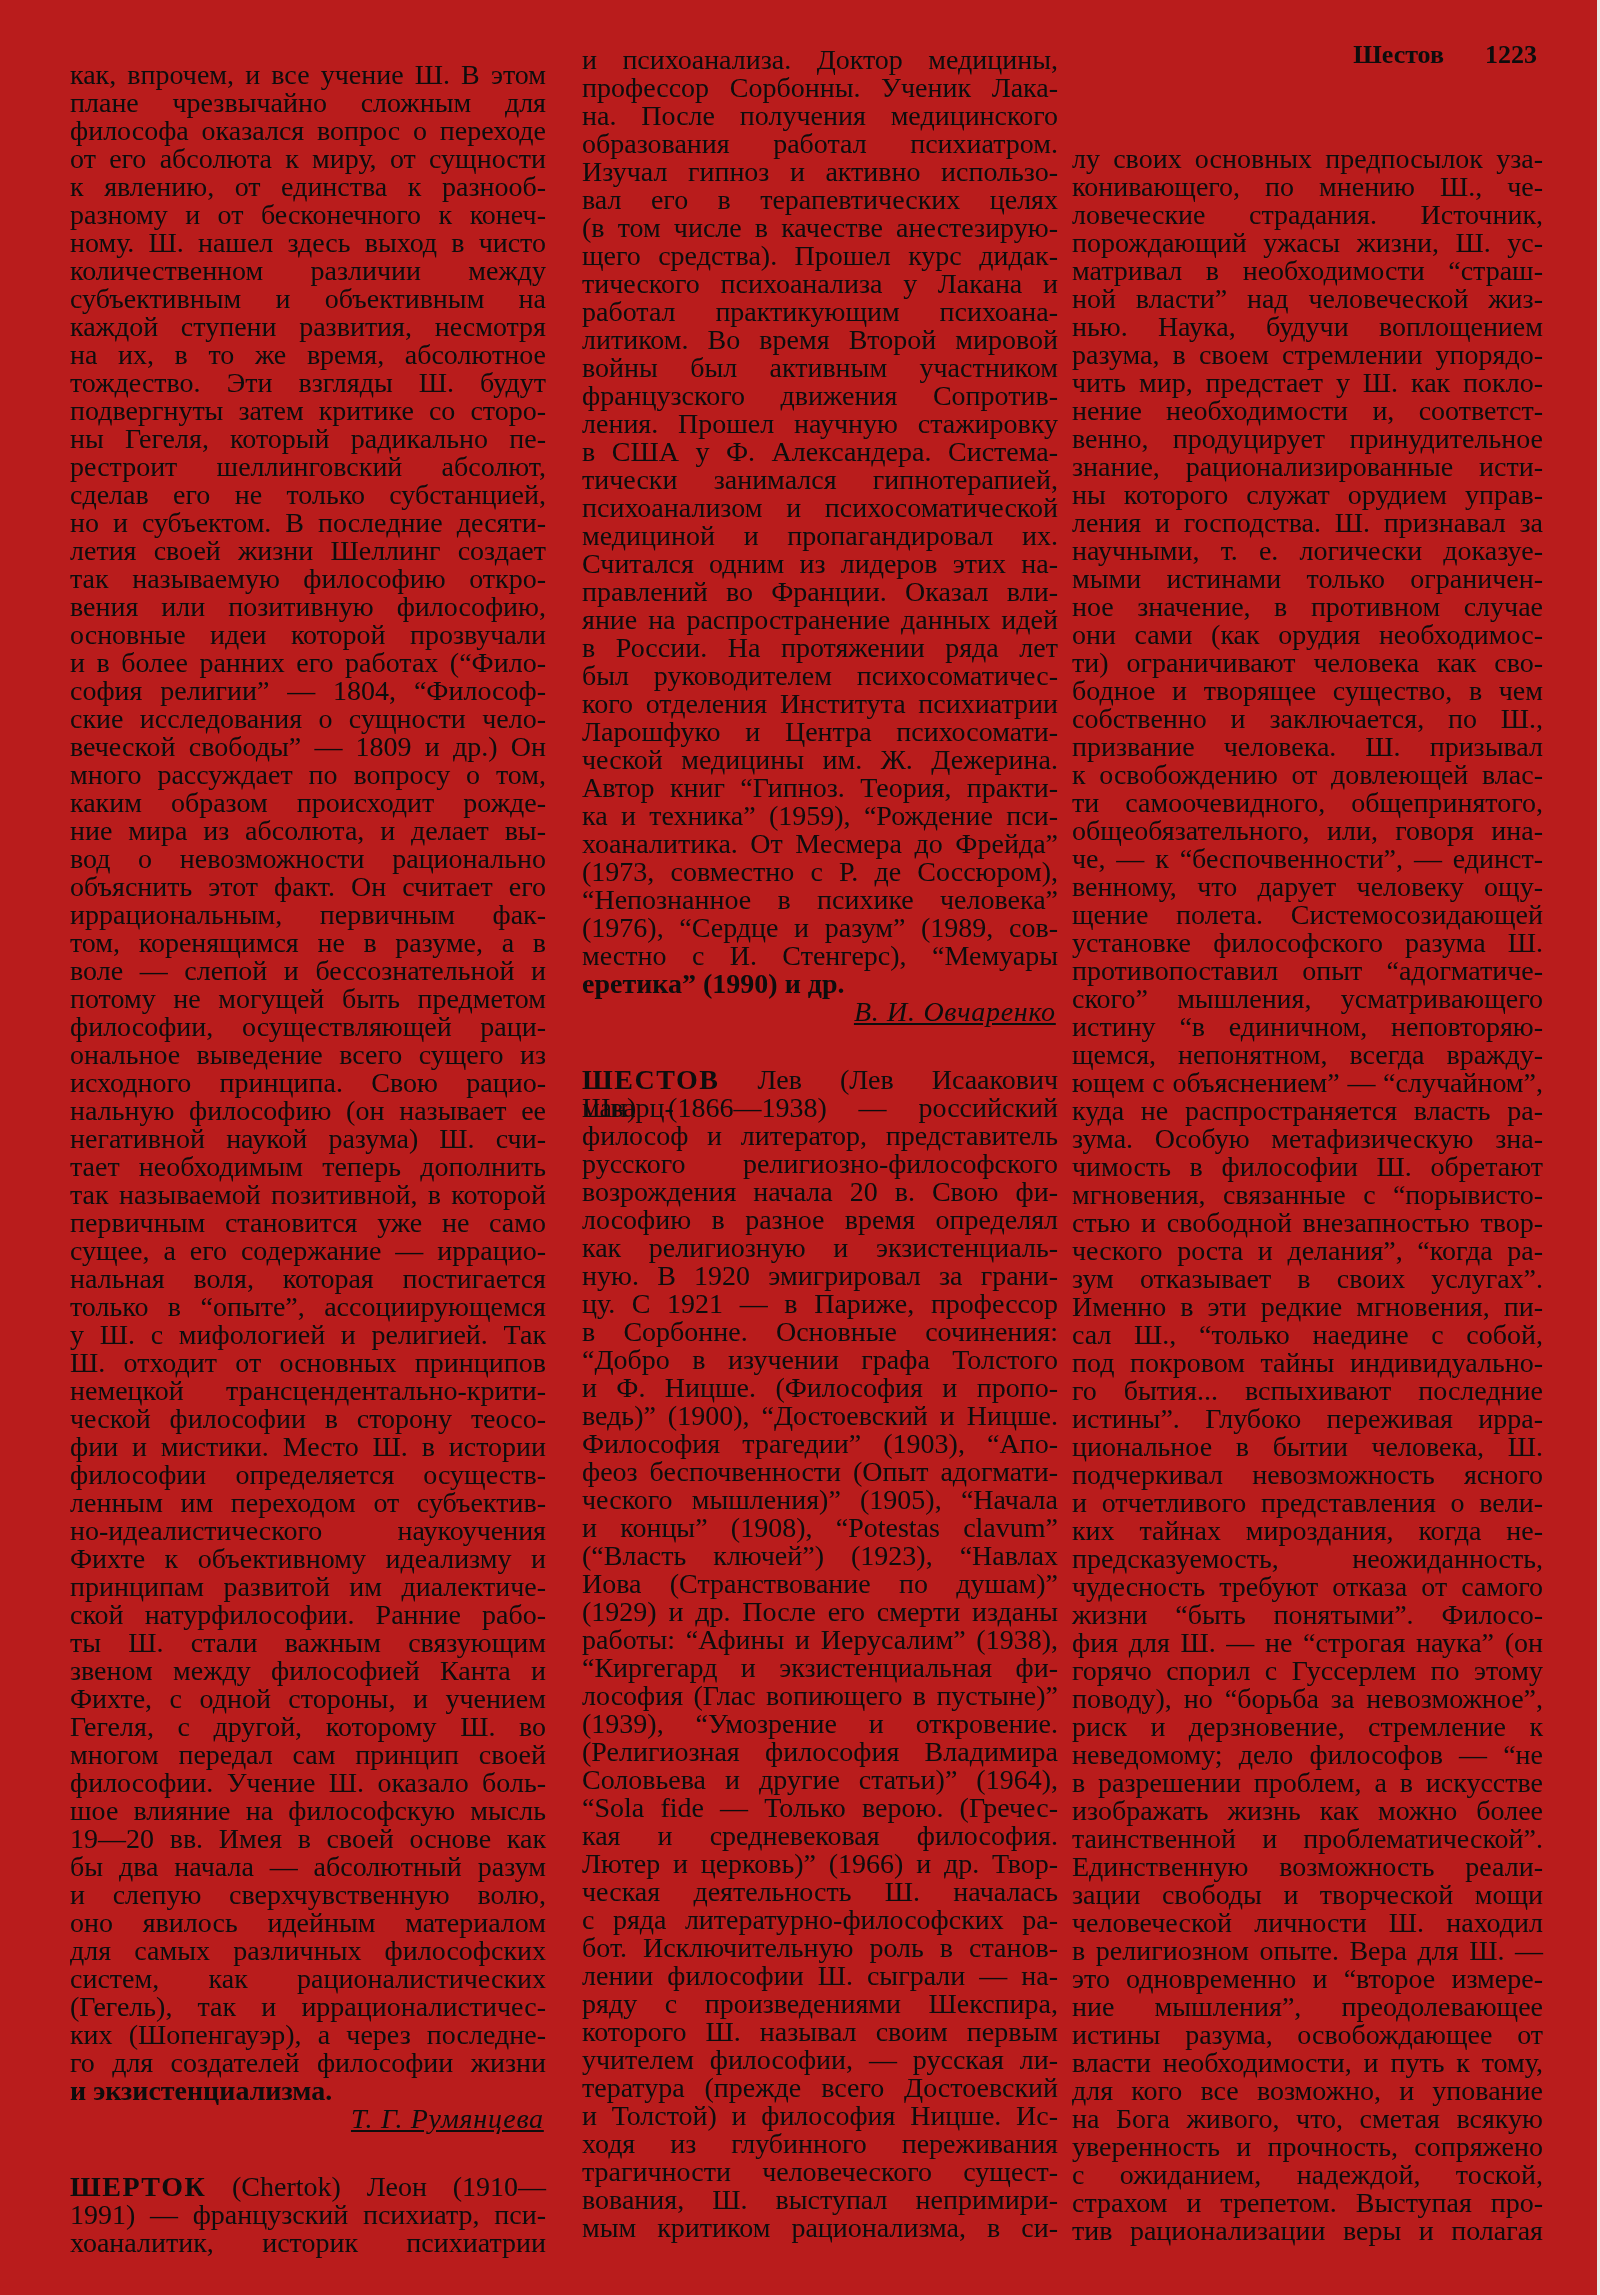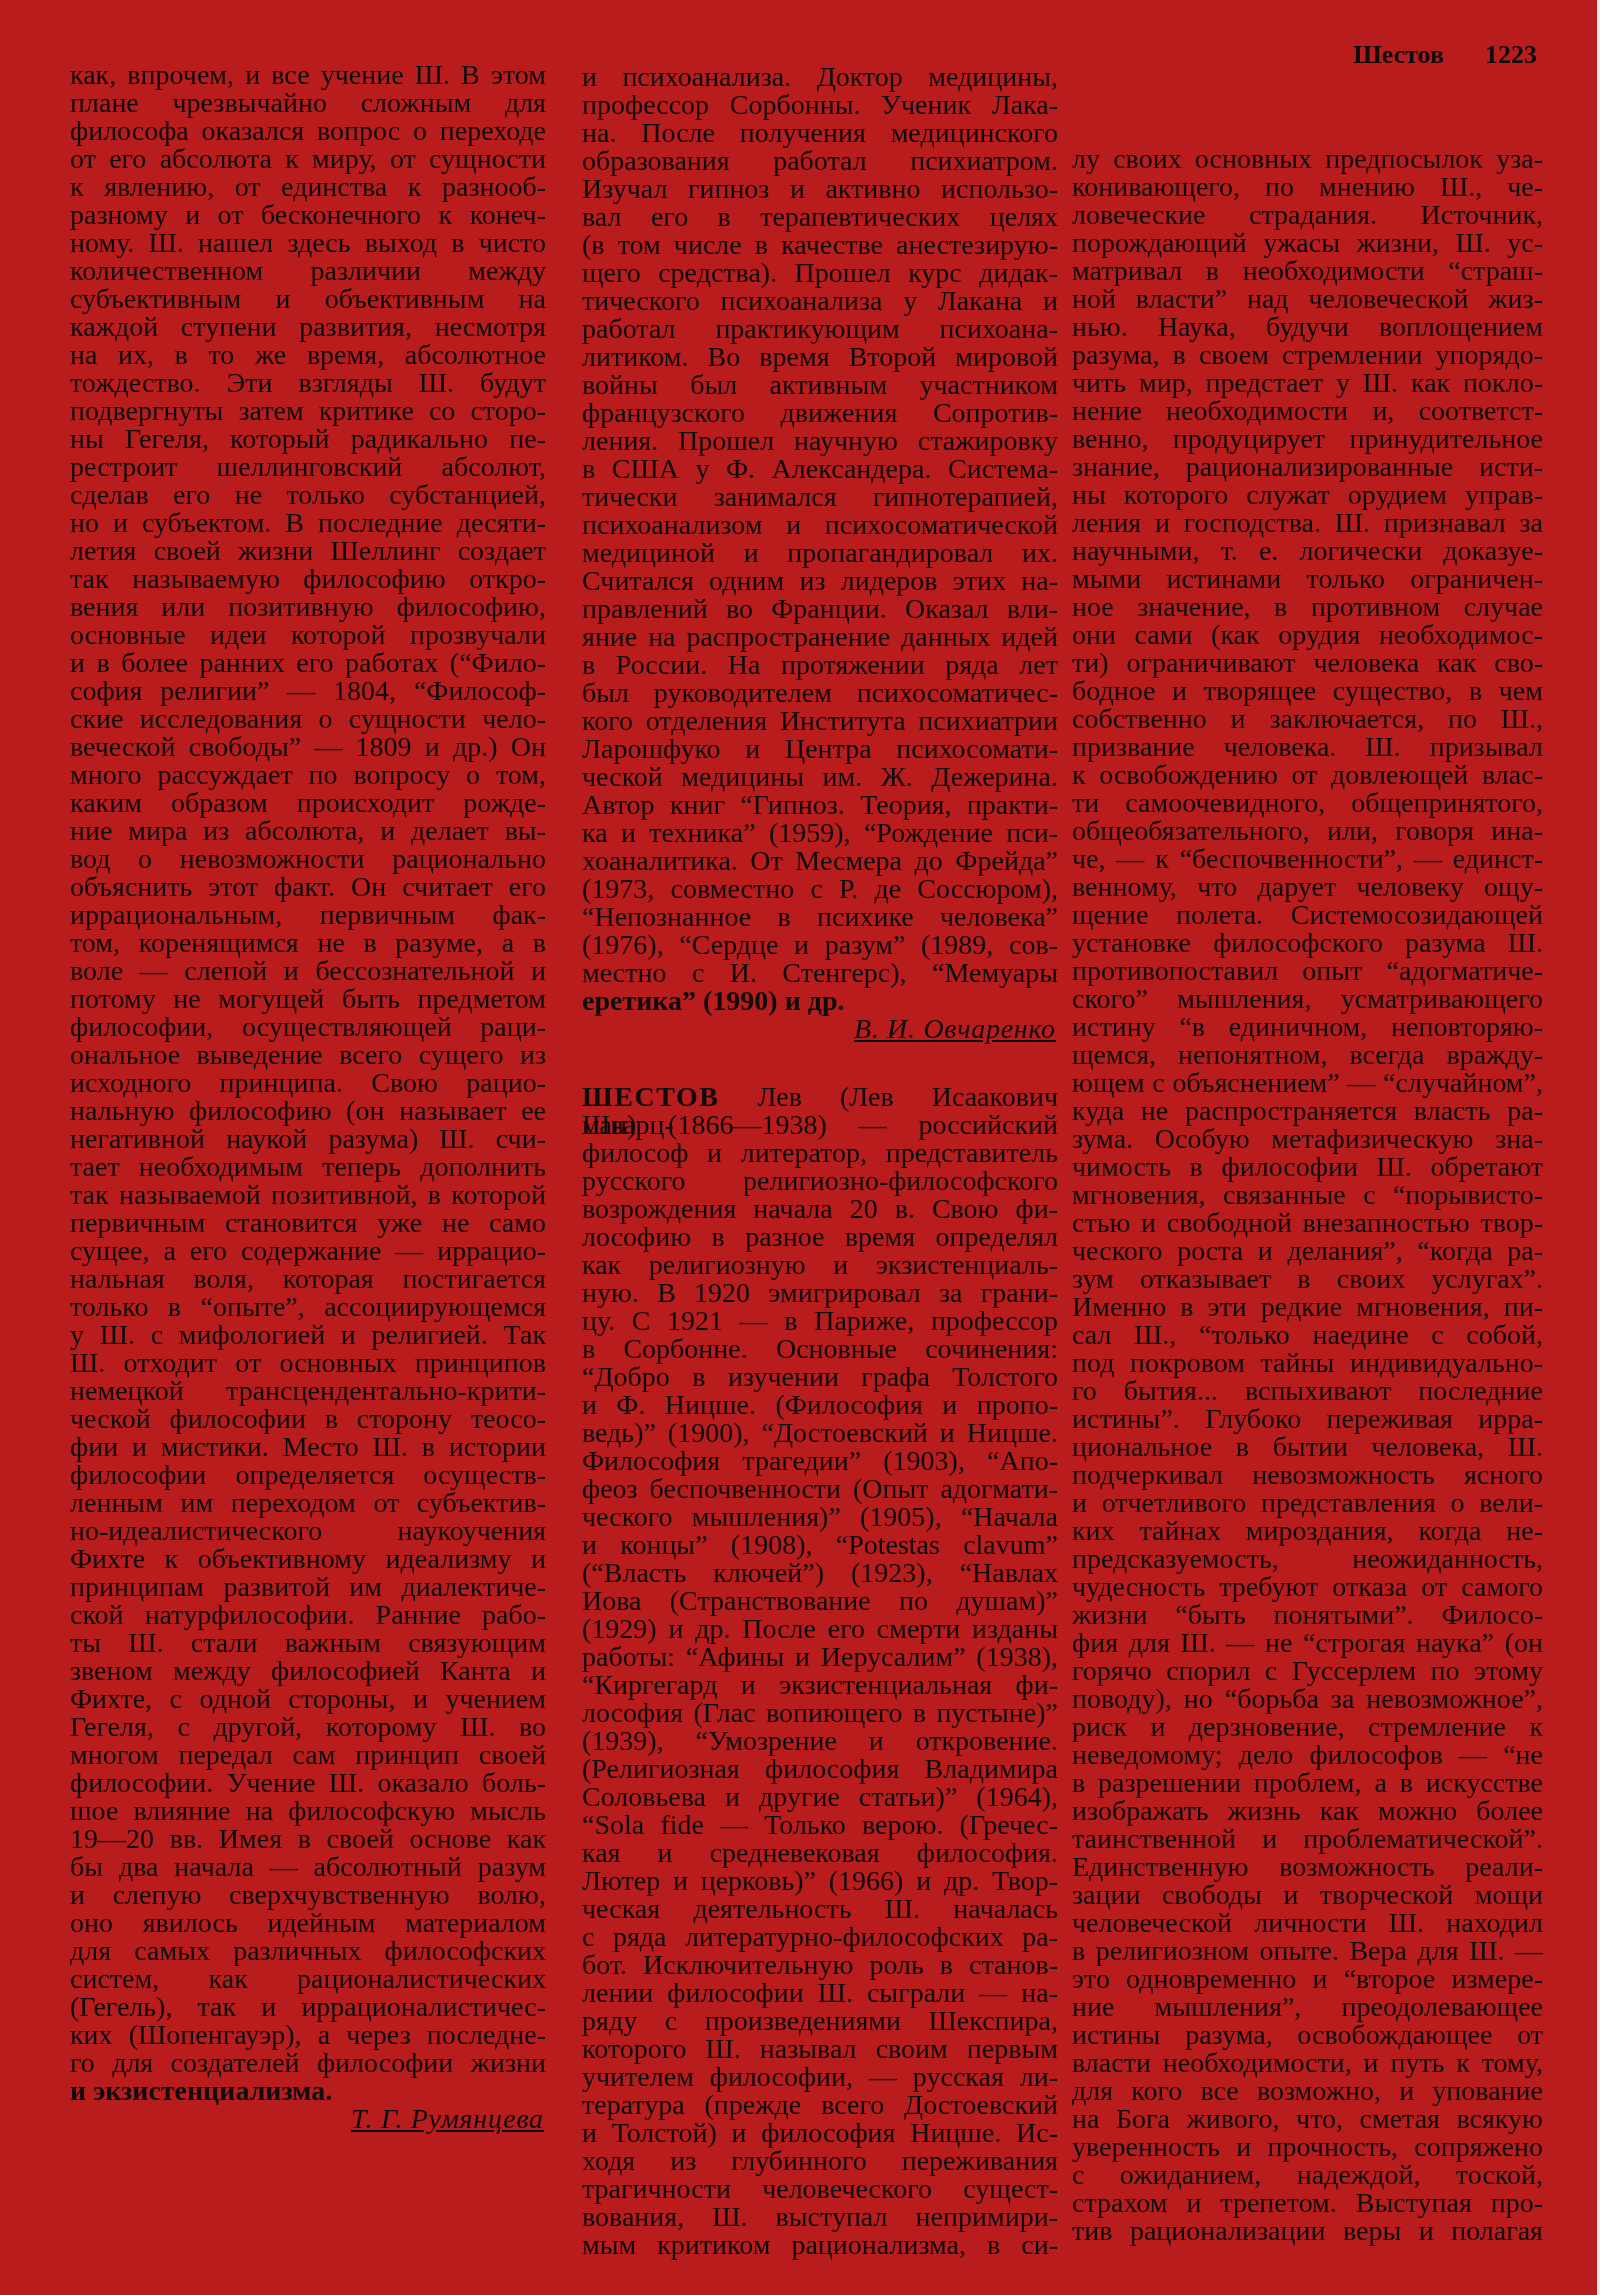--- a/index.html
+++ b/index.html
@@ -14,21 +14,21 @@
   .running-head{
     position:absolute;top:40px;left:1041px;width:496px;
     display:flex;justify-content:flex-end;align-items:baseline;gap:41px;
     font-weight:bold;font-size:26px;line-height:29.5px;
   }
   .col{
     position:absolute;
     font-size:28px;line-height:28px;
   }
   .col-1{left:70px;top:61px;width:476px;}
-  .col-2{left:582px;top:63px;width:476px;}
+  .col-2{left:582px;top:46px;width:476px;}
   .col-3{left:1072px;top:145px;width:471px;}
   .ln{
     text-align:justify;
     text-align-last:justify;
     height:28px;
     overflow:visible;
   }
   .ln.flush{text-align-last:left;font-weight:bold;}
   .block.signature{
     font-style:italic;
@@ -121,20 +121,25 @@
         <div class="ln">и слепую сверхчувственную волю,</div>
         <div class="ln">оно явилось идейным материалом</div>
         <div class="ln">для самых различных философских</div>
         <div class="ln">систем, как рационалистических</div>
         <div class="ln">(Гегель), так и иррационалистичес-</div>
         <div class="ln">ких (Шопенгауэр), а через последне-</div>
         <div class="ln">го для создателей философии жизни</div>
         <div class="ln flush">и экзистенциализма.</div>
       </div>
       <div class="block signature">Т. Г. Румянцева</div>
+      <div class="block entry">
+        <div class="ln"><span class="headword">ШЕРТОК</span> (Chertok) Леон (1910—</div>
+        <div class="ln">1991) — французский психиатр, пси-</div>
+        <div class="ln">хоаналитик, историк психиатрии</div>
+      </div>
     </div>
   <div class="col col-2">
       <div class="block body">
         <div class="ln">и психоанализа. Доктор медицины,</div>
         <div class="ln">профессор Сорбонны. Ученик Лака-</div>
         <div class="ln">на. После получения медицинского</div>
         <div class="ln">образования работал психиатром.</div>
         <div class="ln">Изучал гипноз и активно использо-</div>
         <div class="ln">вал его в терапевтических целях</div>
         <div class="ln">(в том числе в качестве анестезирую-</div>

